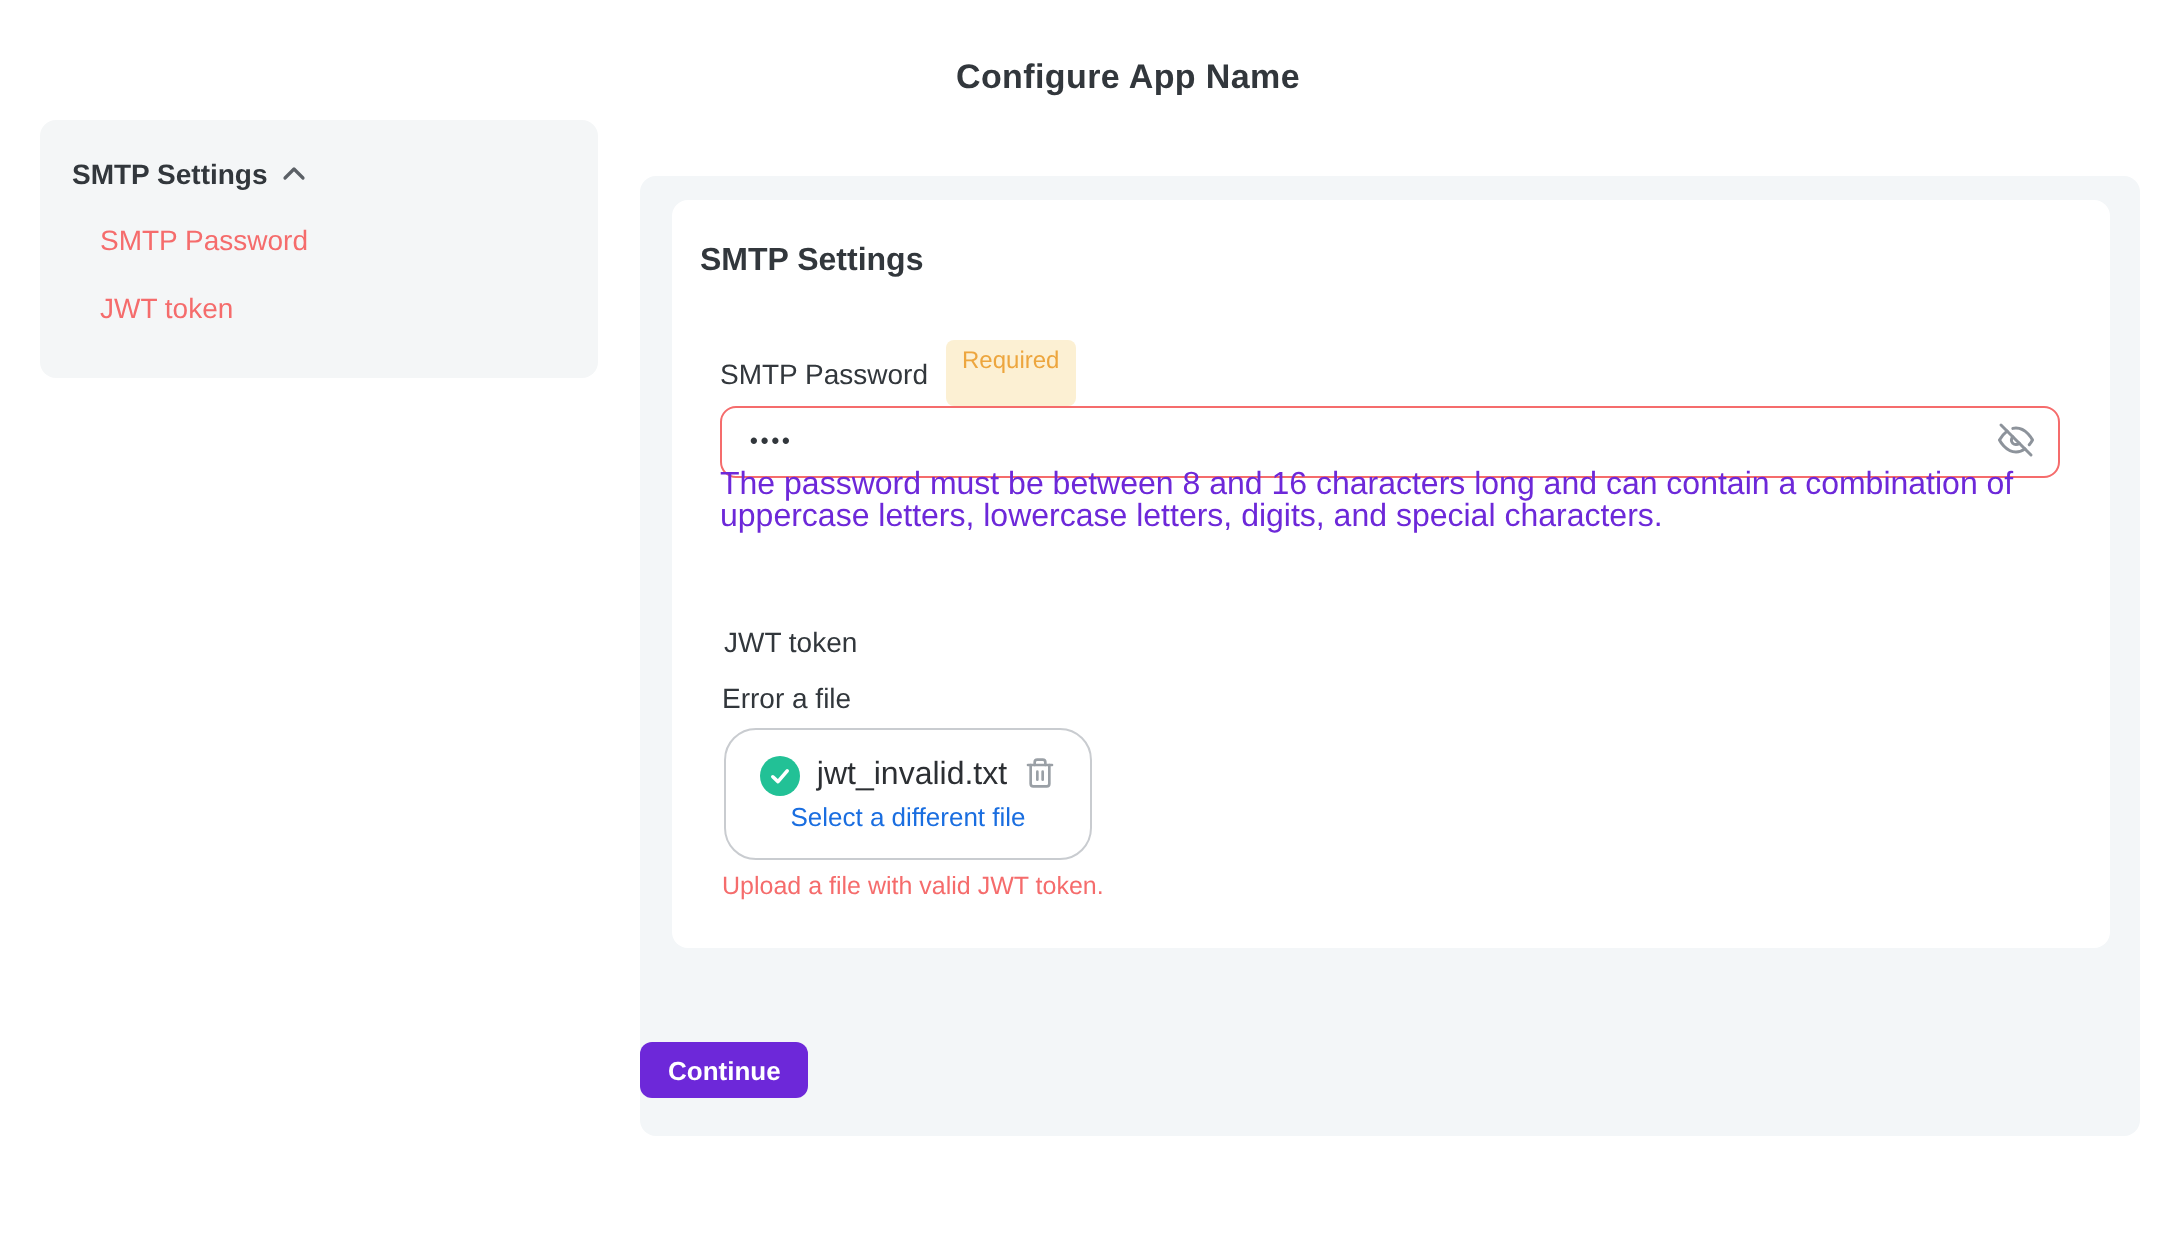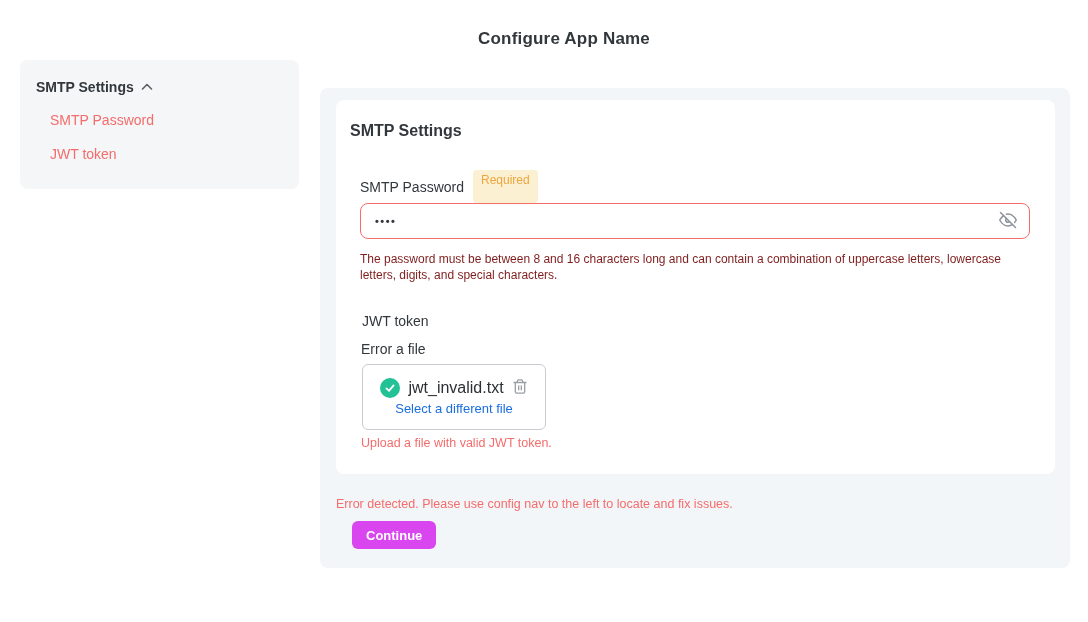--- a/index.html
+++ b/index.html
@@ -56,48 +56,48 @@
     display:flex; align-items:center; padding:0 12px 0 14px;
   }
   .password-input {
     flex:1; border:none; outline:none; background:transparent;
     font-family:"Liberation Sans", sans-serif;
     font-size:11px; font-weight:bold; letter-spacing:1.5px; color:#32373c;
   }
   .eye-btn { border:none; background:transparent; padding:0; cursor:pointer; display:flex; }
 
   .field-error {
-    position:absolute; left:24px; top:151px; width:658px;
-    font-size:12px; line-height:16px; color:#7f1d1d;
+    position:absolute; left:24px; top:135px; width:658px;
+    font-size:16px; line-height:16px; color:#6d28d9;
   }
 
   .jwt-label   { position:absolute; left:26px; top:213px; font-size:14px; color:#32373c; }
   .upload-label{ position:absolute; left:25px; top:241px; font-size:14px; color:#32373c; }
 
   .upload-box {
     position:absolute; left:26px; top:264px; width:184px; height:66px;
-    border:1px solid #c9ccd0; border-radius:6px; background:#fff;
+    border:1px solid #c9ccd0; border-radius:16px; background:#fff;
     display:flex; flex-direction:column; align-items:center; justify-content:center;
   }
   .upload-row { display:flex; align-items:center; gap:8px; }
   .check-circle {
     width:20px; height:20px; border-radius:50%; background:#22c196;
     display:flex; align-items:center; justify-content:center; flex:0 0 auto;
   }
   .file-name { font-size:16px; color:#2c2f33; }
   .trash-btn { border:none; background:transparent; padding:0; cursor:pointer; display:flex; }
   .select-link {
     margin-top:3px; font-size:13px; color:#1a6ee0; cursor:pointer;
   }
   .upload-error { position:absolute; left:25px; top:336px; font-size:12.5px; color:#f56c6c;text-align:right; }
 
   .panel-error { position:absolute; left:16px; top:409px; font-size:12.5px; color:#f56c6c; }
   .continue-btn {
-    position:absolute; left:32px; top:433px; min-width:78px; height:28px; padding:0 14px;
-    background:#d946ef; border:none; border-radius:6px;
+    position:absolute; left:0; top:433px; min-width:78px; height:28px; padding:0 14px;
+    background:#6d28d9; border:none; border-radius:6px;
     color:#ffffff; font-size:13px; font-weight:bold; font-family:"Liberation Sans", sans-serif;
     cursor:not-allowed;
   }
 </style>
 </head>
 <body>
 
 <div class="stage">
 
   <div class="page-title">Configure App Name</div>
@@ -162,17 +162,16 @@
               </svg>
             </span>
           </button>
         </div>
         <a class="select-link">Select a different file</a>
       </div>
 
       <p class="upload-error">Upload a file with valid JWT token.</p>
     </div>
 
-    <p class="panel-error">Error detected. Please use config nav to the left to locate and fix issues.</p>
     <button class="continue-btn" disabled="">Continue</button>
   </section>
 
 </div>
 
 </body></html>

